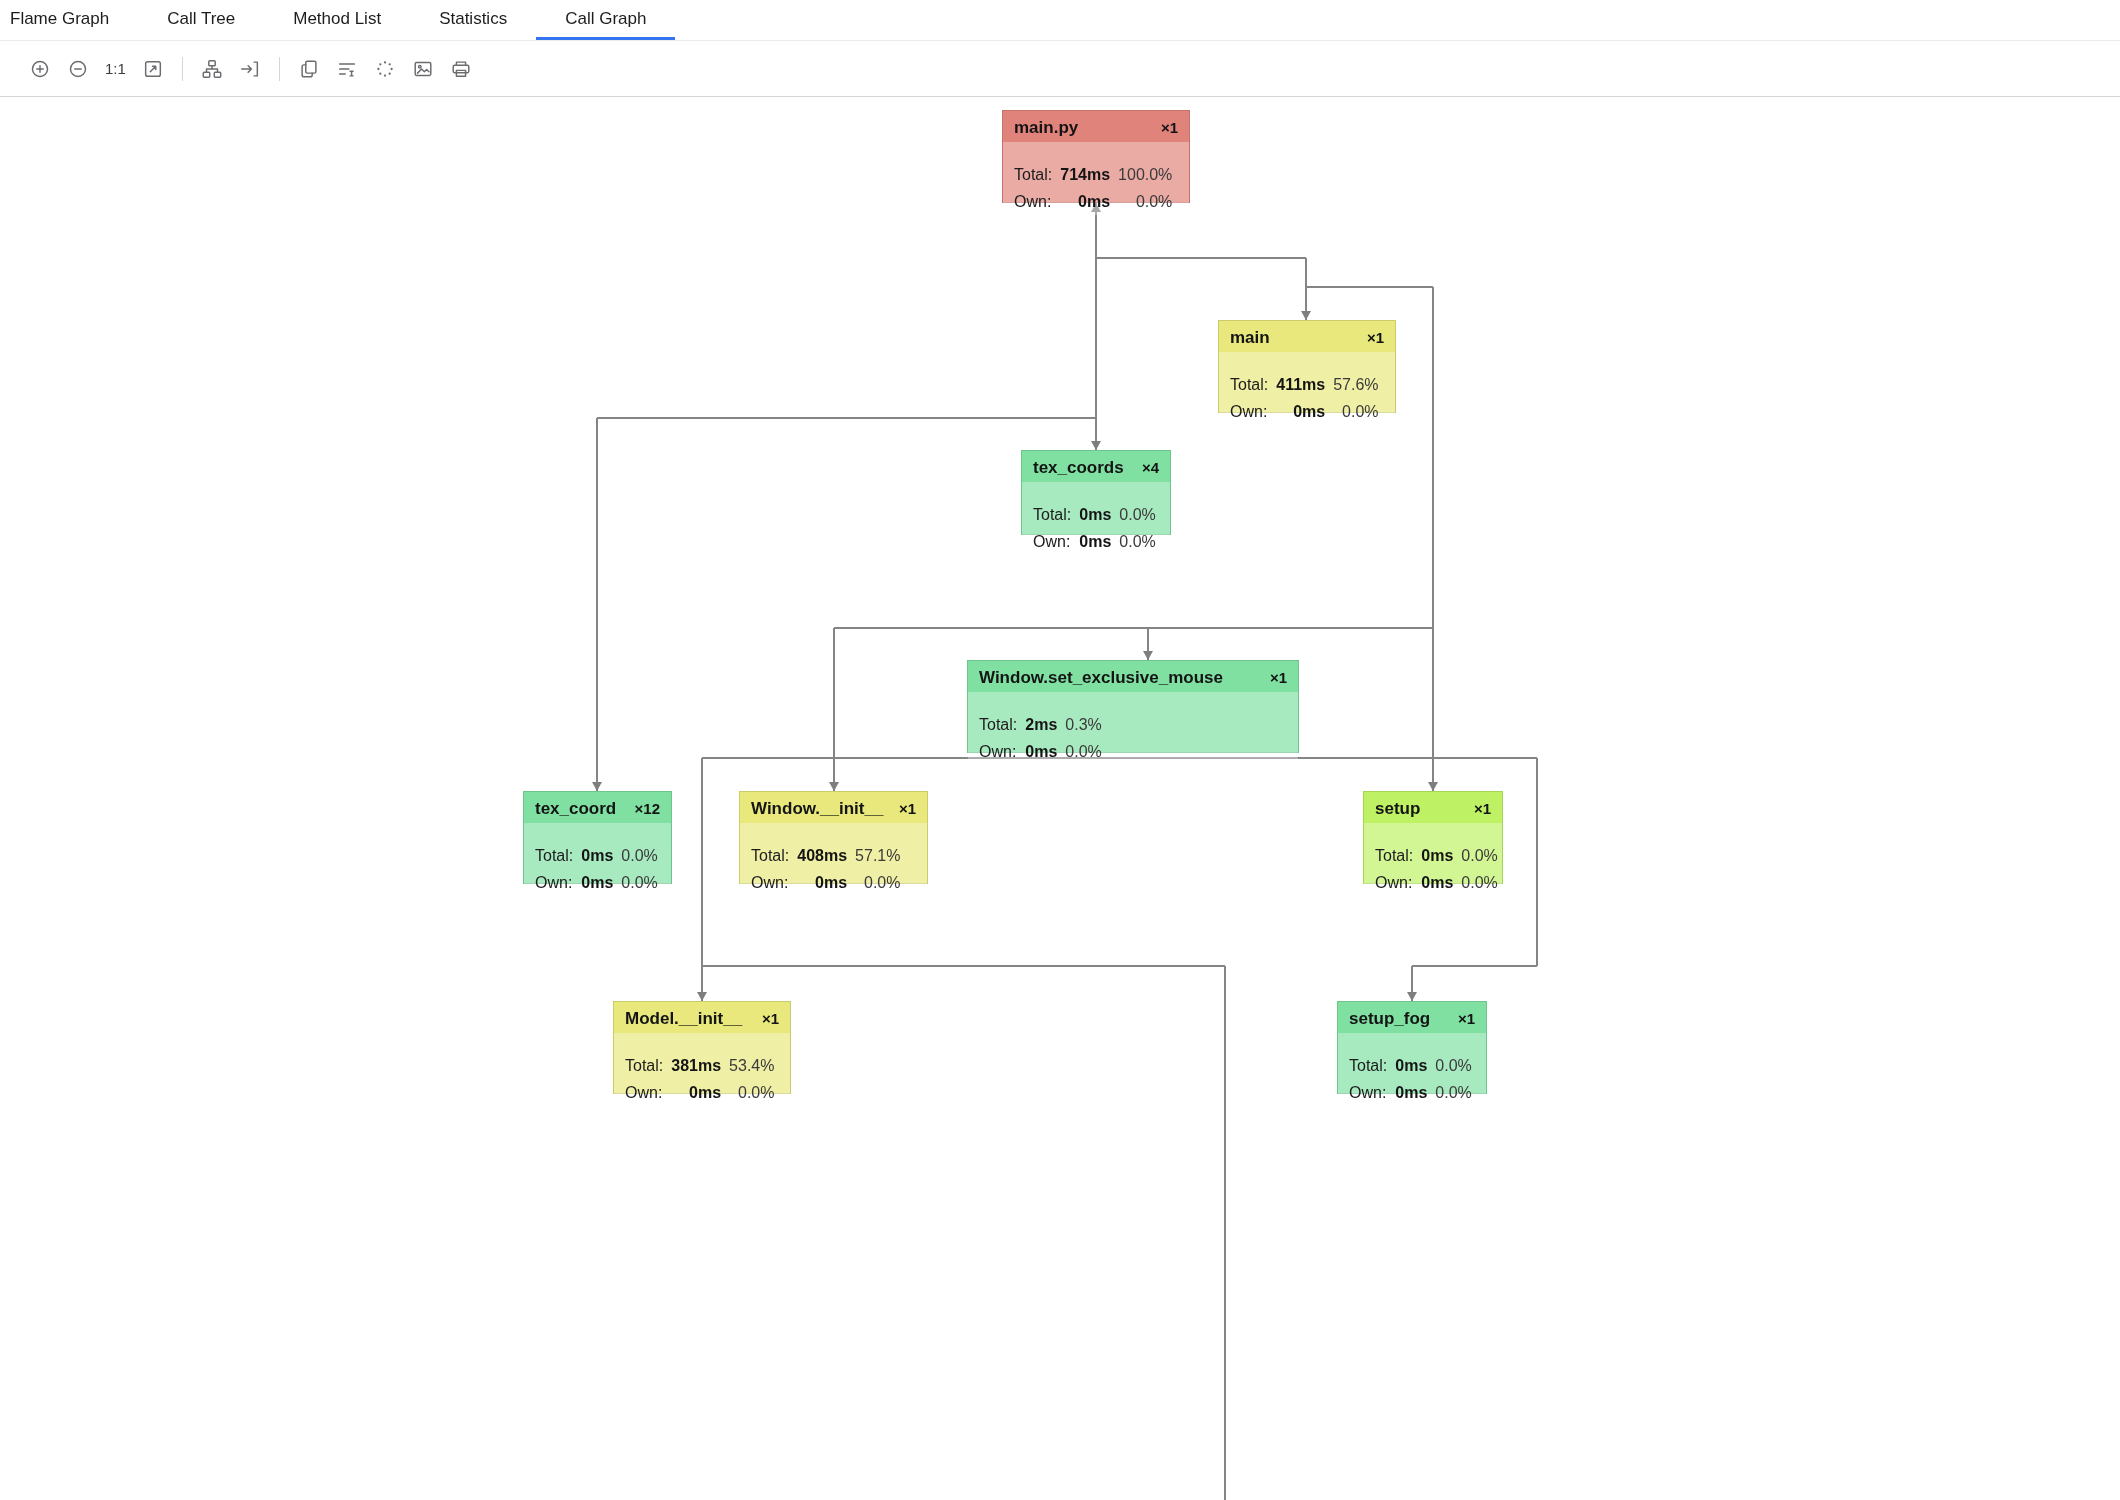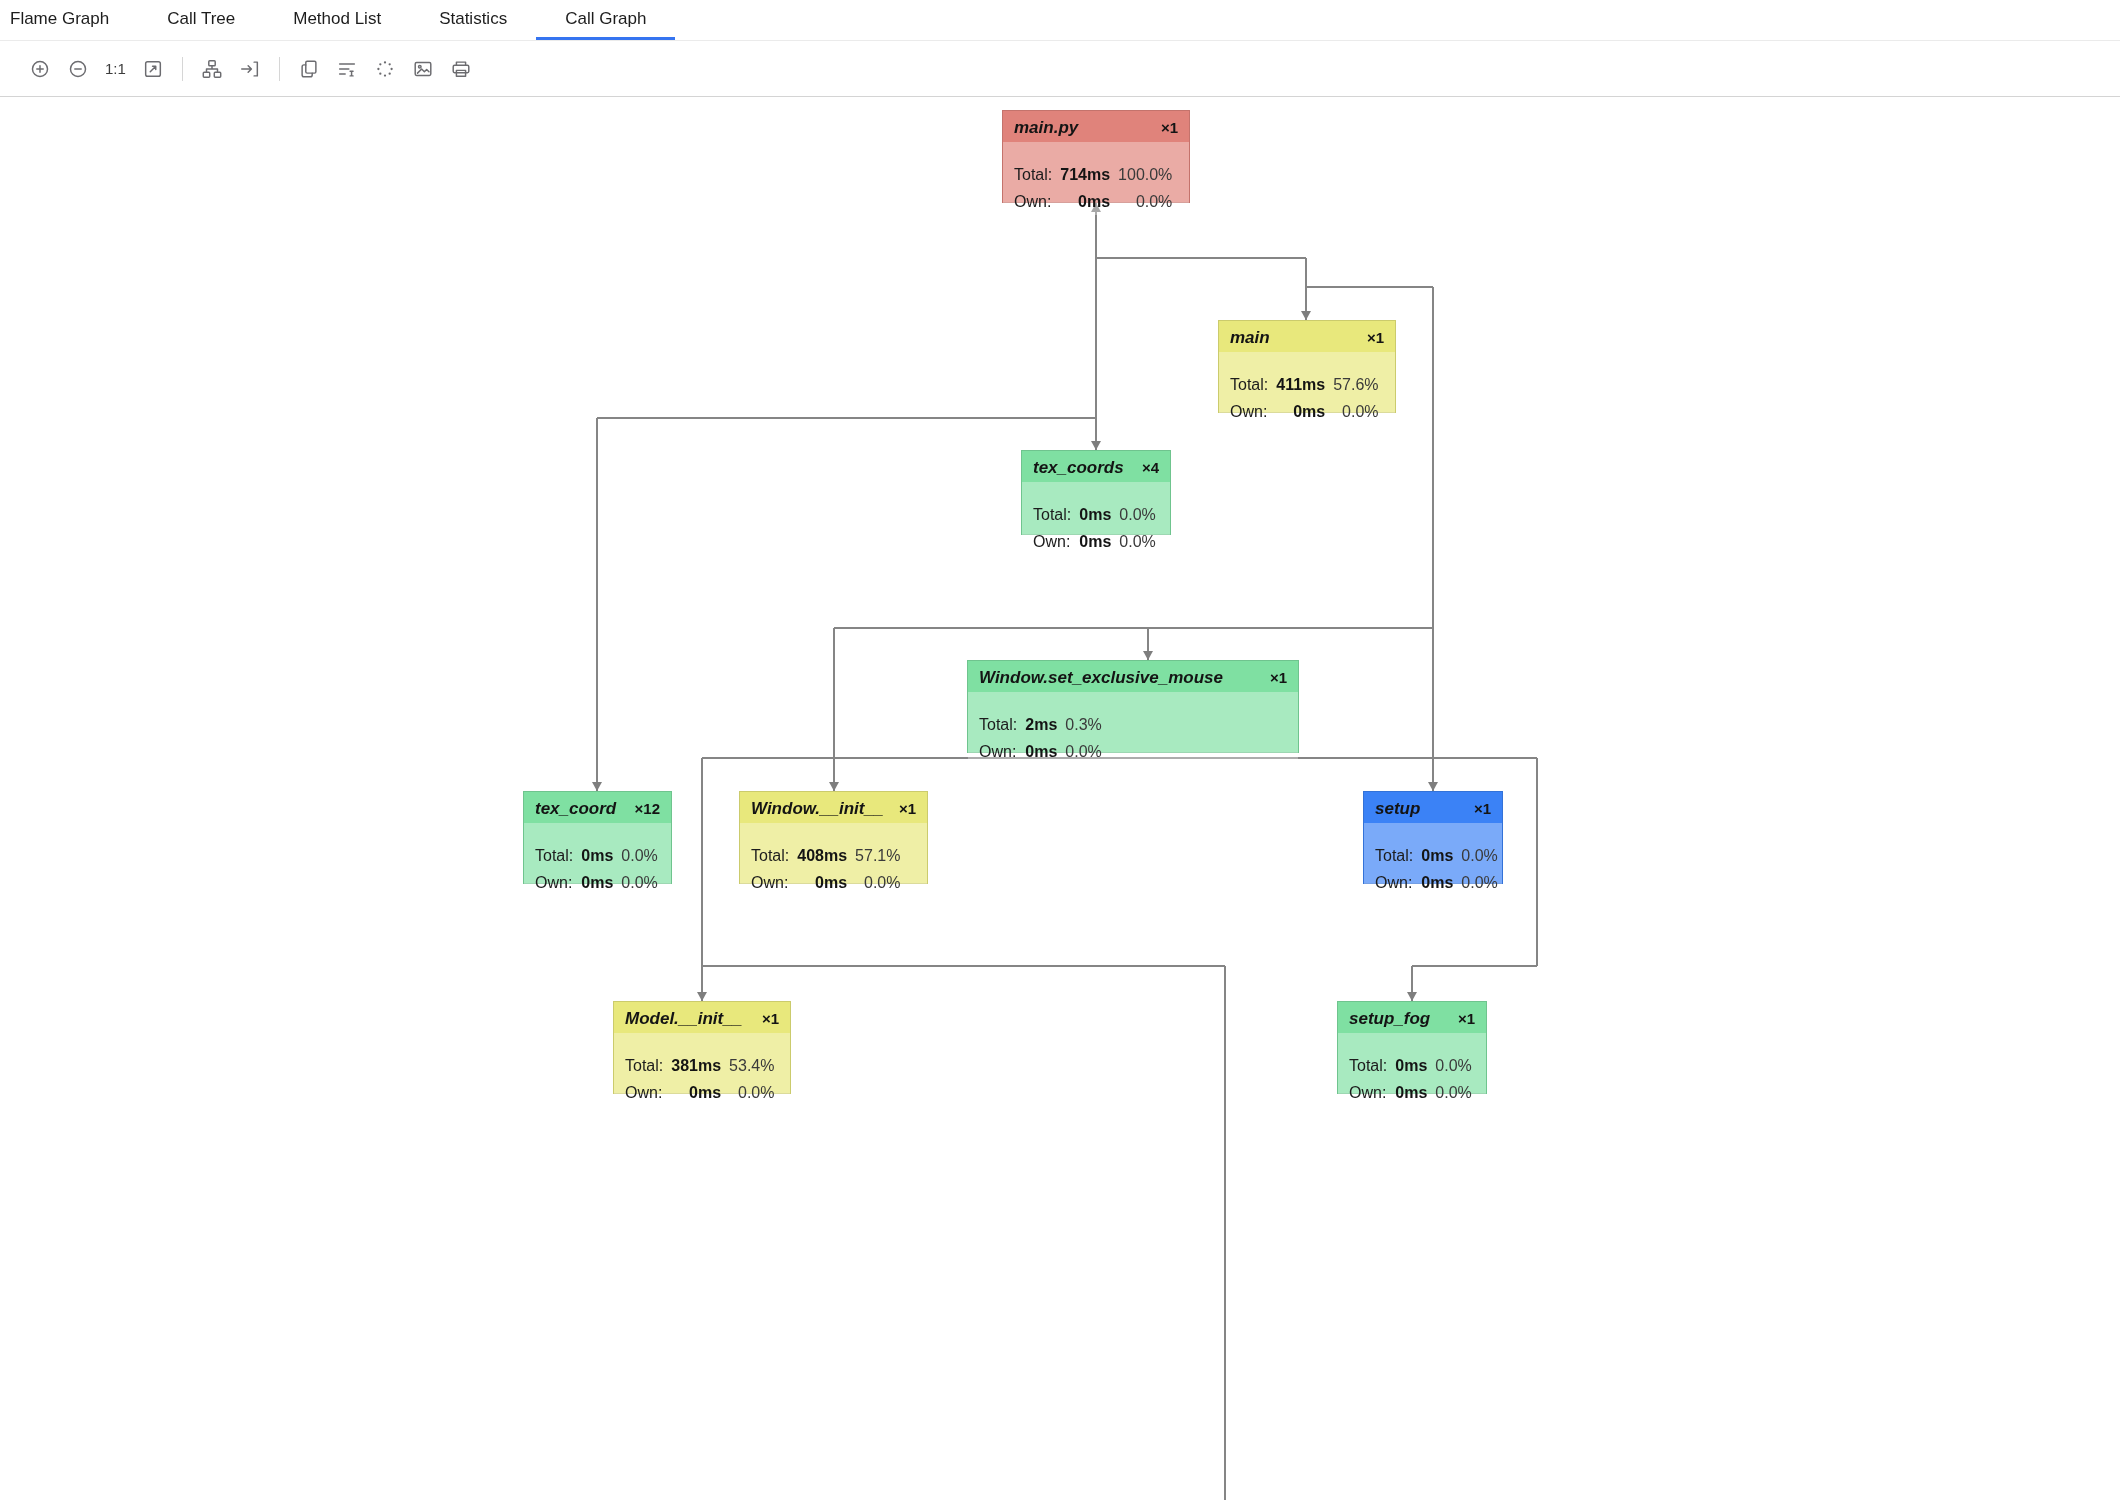--- a/index.html
+++ b/index.html
@@ -44,21 +44,21 @@
 
   
   .node{
     position:absolute;box-sizing:border-box;display:flex;flex-direction:column;
     border:1px solid rgba(0,0,0,0.12);color:#141414;
   }
   .node-title{
     display:flex;justify-content:space-between;align-items:baseline;
     padding:5px 11px 2px;font-weight:700;line-height:24px;
   }
-  .node-title .nt{font-size:17px;white-space:nowrap;font-style:italic;}
+  .node-title .nt{font-size:17px;white-space:nowrap;}
   .node-title .nc{font-size:15px;margin-left:10px;}
   .node-body{
     flex:1;background:rgba(255,255,255,0.32);
     display:grid;grid-template-columns:auto auto auto;justify-content:start;align-content:start;
     column-gap:8px;padding:19px 11px 0;font-size:16px;line-height:27px;
   }
   .node-body .lbl{color:#1c1c1c;}
   .node-body .val{font-weight:700;text-align:right;}
   .node-body .pct{text-align:right;color:#3a3a3a;}
 </style>
@@ -260,21 +260,21 @@
         </div>
         <div class="node-body">
           <span class="lbl">Total:</span>
           <span class="val">408ms</span>
           <span class="pct">57.1%</span>
           <span class="lbl">Own:</span>
           <span class="val">0ms</span>
           <span class="pct">0.0%</span>
         </div>
       </div>
-      <div class="node" style="left: 1363px; top: 694px; width: 140px; height: 93px; background: #3b82f6;">
+      <div class="node" style="left: 1363px; top: 694px; width: 140px; height: 93px; background: #bef264;">
         <div class="node-title">
           <span class="nt">setup</span>
           <span class="nc">×1</span>
         </div>
         <div class="node-body">
           <span class="lbl">Total:</span>
           <span class="val">0ms</span>
           <span class="pct">0.0%</span>
           <span class="lbl">Own:</span>
           <span class="val">0ms</span>

